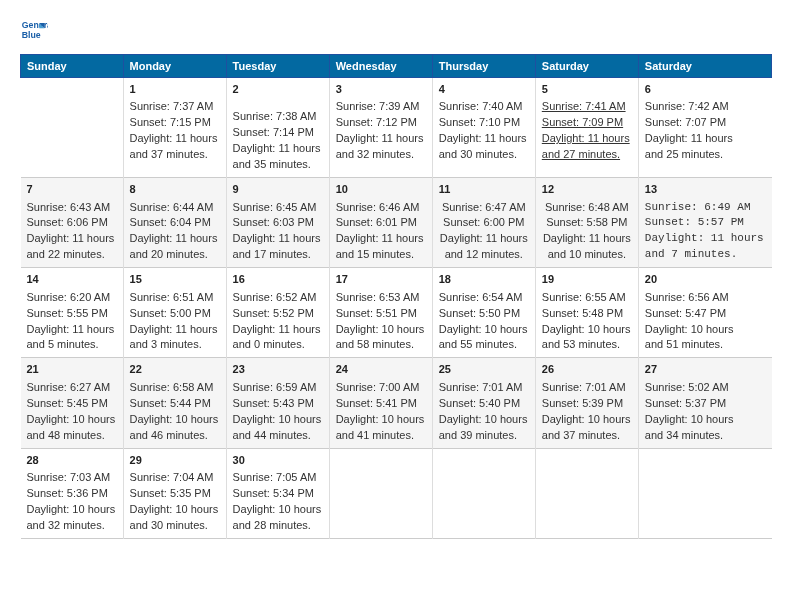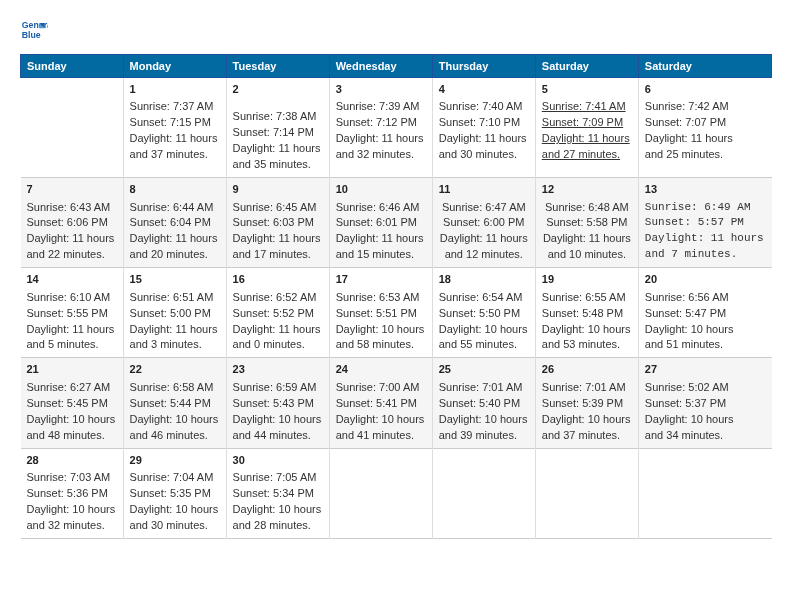--- a/index.html
+++ b/index.html
@@ -229,21 +229,21 @@
             <span class="day-num">13</span>
             <div class="cell-info" style="white-space: pre-line; font-family: Liberation Mono, monospace;">Sunrise: 6:49 AM
 Sunset: 5:57 PM
 Daylight: 11 hours
 and 7 minutes.</div>
           </td>
         </tr>
         <tr>
           <td>
             <span class="day-num">14</span>
-            <div class="cell-info" style="white-space: pre-line;">Sunrise: 6:10 AM
+            <div class="cell-info" style="white-space: pre-line;">Sunrise: 6:20 AM
 Sunset: 5:55 PM
 Daylight: 11 hours
 and 5 minutes.</div>
           </td>
           <td>
             <span class="day-num">15</span>
             <div class="cell-info" style="white-space: pre-line;">Sunrise: 6:51 AM
 Sunset: 5:00 PM
 Daylight: 11 hours
 and 3 minutes.</div>

